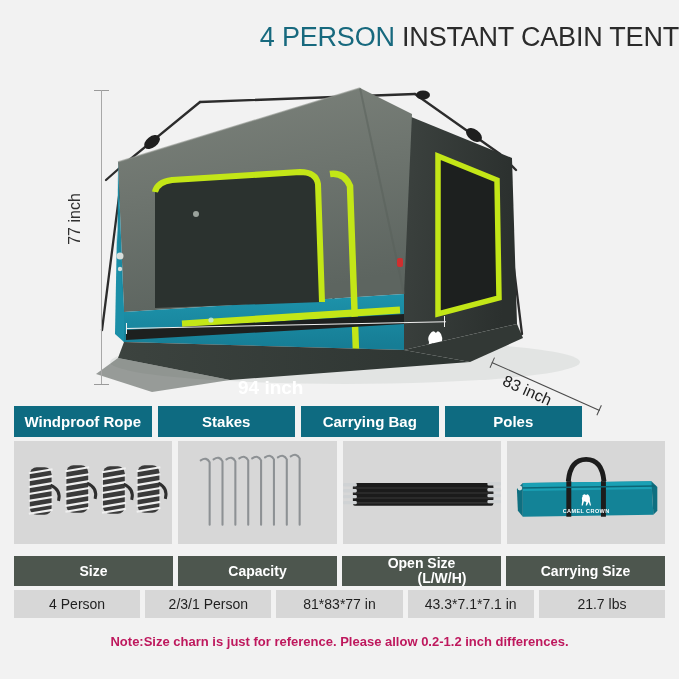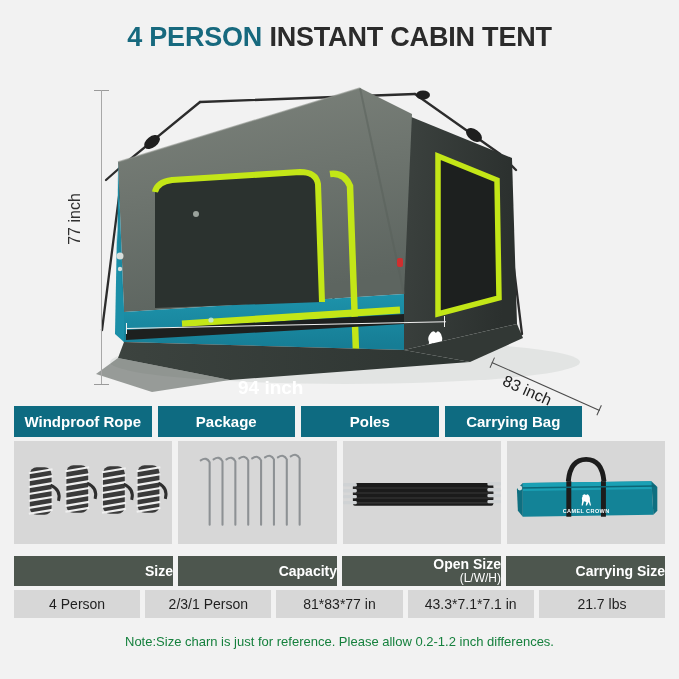--- a/index.html
+++ b/index.html
@@ -11,23 +11,23 @@
     width: 679px; height: 679px;
     background: #f2f2f2;
     overflow: hidden;
     font-family: "Liberation Sans", sans-serif;
   }
 
   
   #title {
     position: absolute;
     top: 22px; left: 0; width: 679px;
-    text-align: center;
+    text-align: right;
     font-size: 27px;
-    font-weight: bold;
+    font-weight: normal;
     letter-spacing: -0.2px;
     color: #2b2b2b;
     white-space: nowrap;
   }
   #title .accent { color: #17697e; }
 
   
   #hero {
     position: absolute;
     left: 0; top: 62px;
@@ -152,27 +152,27 @@
     position: absolute;
     left: 14px; top: 556px;
     width: 651px; height: 30px;
     display: flex; gap: 5px;
   }
   #spec-head .cell {
     flex: 1;
     background: #4d564e;
     color: #ffffff;
     display: flex; flex-direction: column;
-    align-items: flex-end; justify-content: center;
+    align-items: center; justify-content: center;
     font-size: 14px; font-weight: bold;
     line-height: 1.05;
     white-space: nowrap;
   }
   #spec-head .cell .sub {
-    font-size: 12px; font-weight: normal; margin-left: 41px;
+    font-size: 14px; font-weight: bold; margin-left: 41px;
   }
   #spec-row {
     position: absolute;
     left: 14px; top: 590px;
     width: 651px; height: 28px;
     display: flex; gap: 5px;
   }
   #spec-row .cell {
     flex: 1;
     background: #d7d7d7;
@@ -181,22 +181,23 @@
     font-size: 14px;
     white-space: nowrap;
   }
 
   
   #note {
     position: absolute;
     left: 0; top: 634px; width: 679px;
     text-align: center;
     font-size: 13px;
-    color: #15803d;
-    white-space: nowrap;
+    color: #be185d;
+    white-space: nowrap;
+    font-weight: bold;
   }
 </style>
 </head>
 <body>
 
 <div id="page">
 
   <div id="title">
     <span class="accent">4 PERSON</span><span> INSTANT CABIN TENT</span>
   </div>
@@ -298,23 +299,23 @@
     <div id="dim-d">
       <div id="dim-d-line"></div>
       <div class="tick a"></div>
       <div class="tick b"></div>
       <div id="dim-d-label">83 inch</div>
     </div>
   </div>
 
   <div id="acc-head">
     <div class="cell">Windproof Rope</div>
-    <div class="cell">Package</div>
+    <div class="cell">Stakes</div>
+    <div class="cell">Carrying Bag</div>
     <div class="cell">Poles</div>
-    <div class="cell">Carrying Bag</div>
   </div>
 
   <div id="acc-body">
 
     <div class="cell">
       <svg viewBox="0 0 160 103">
         <g>
           <g transform="translate(16,26)">
             <rect x="0" y="0" width="22" height="48" rx="7" fill="#3a3a3a"></rect>
             <g stroke="#efefef" stroke-width="2.2" fill="none">

